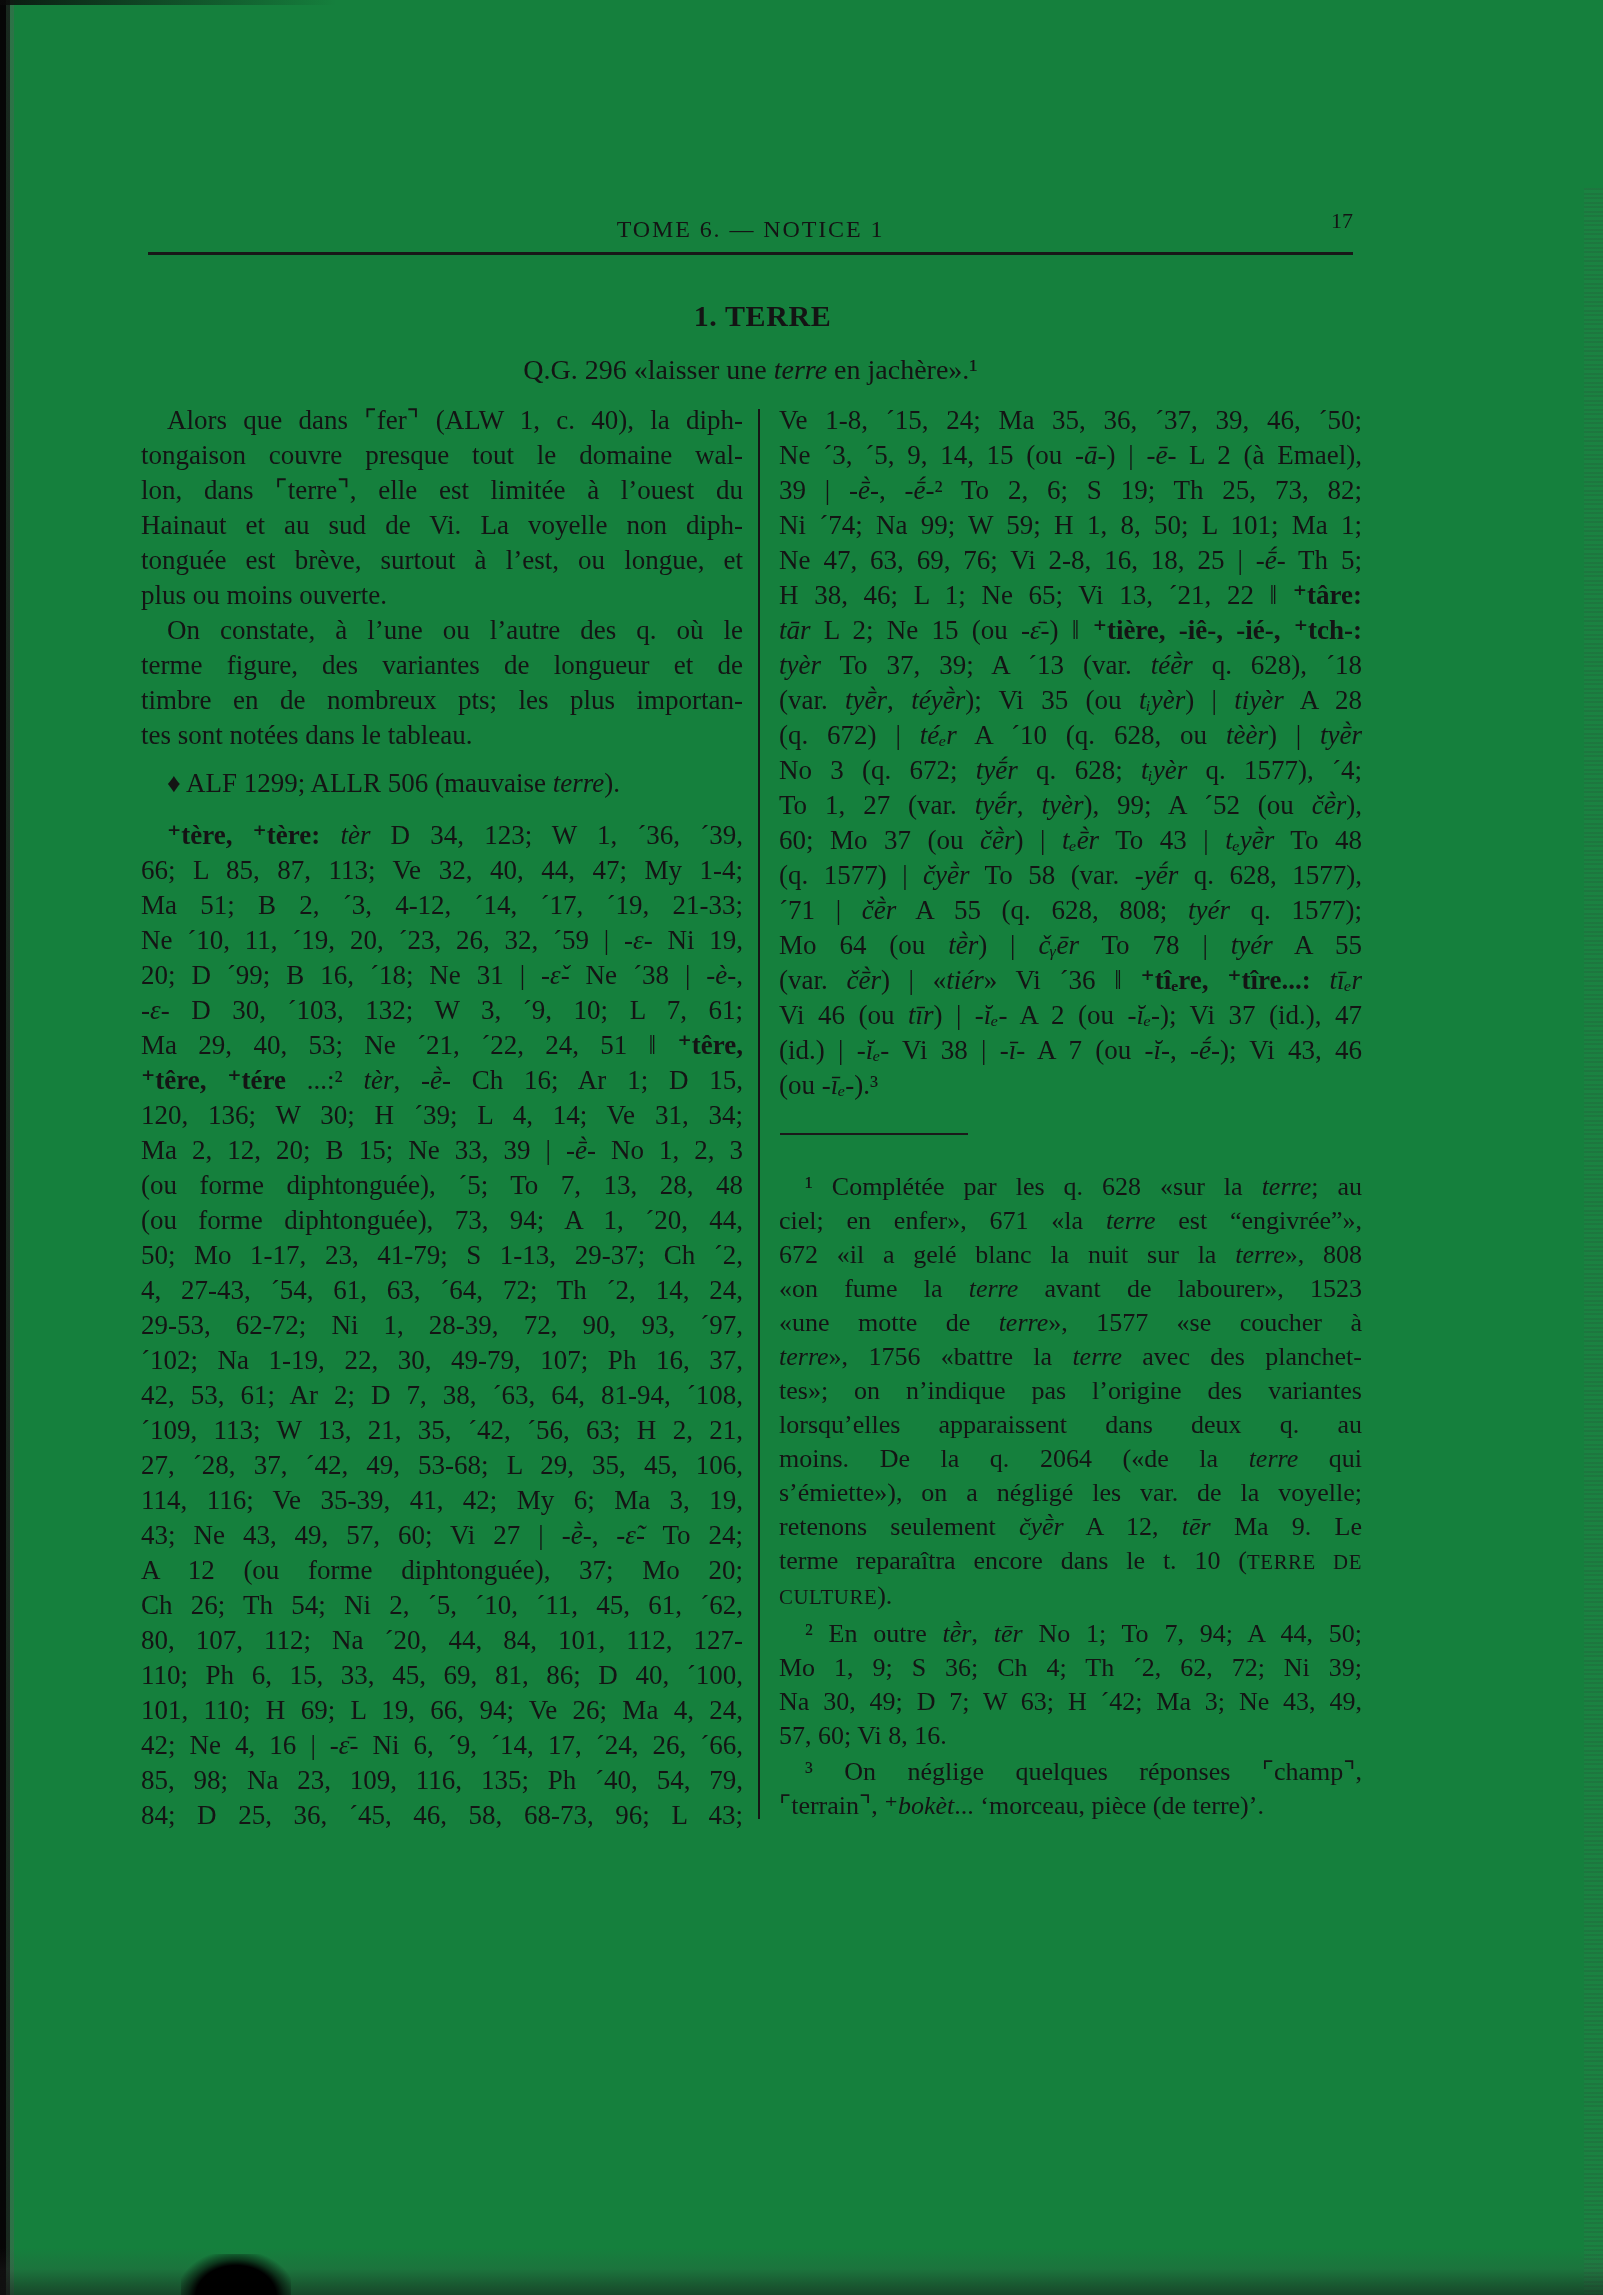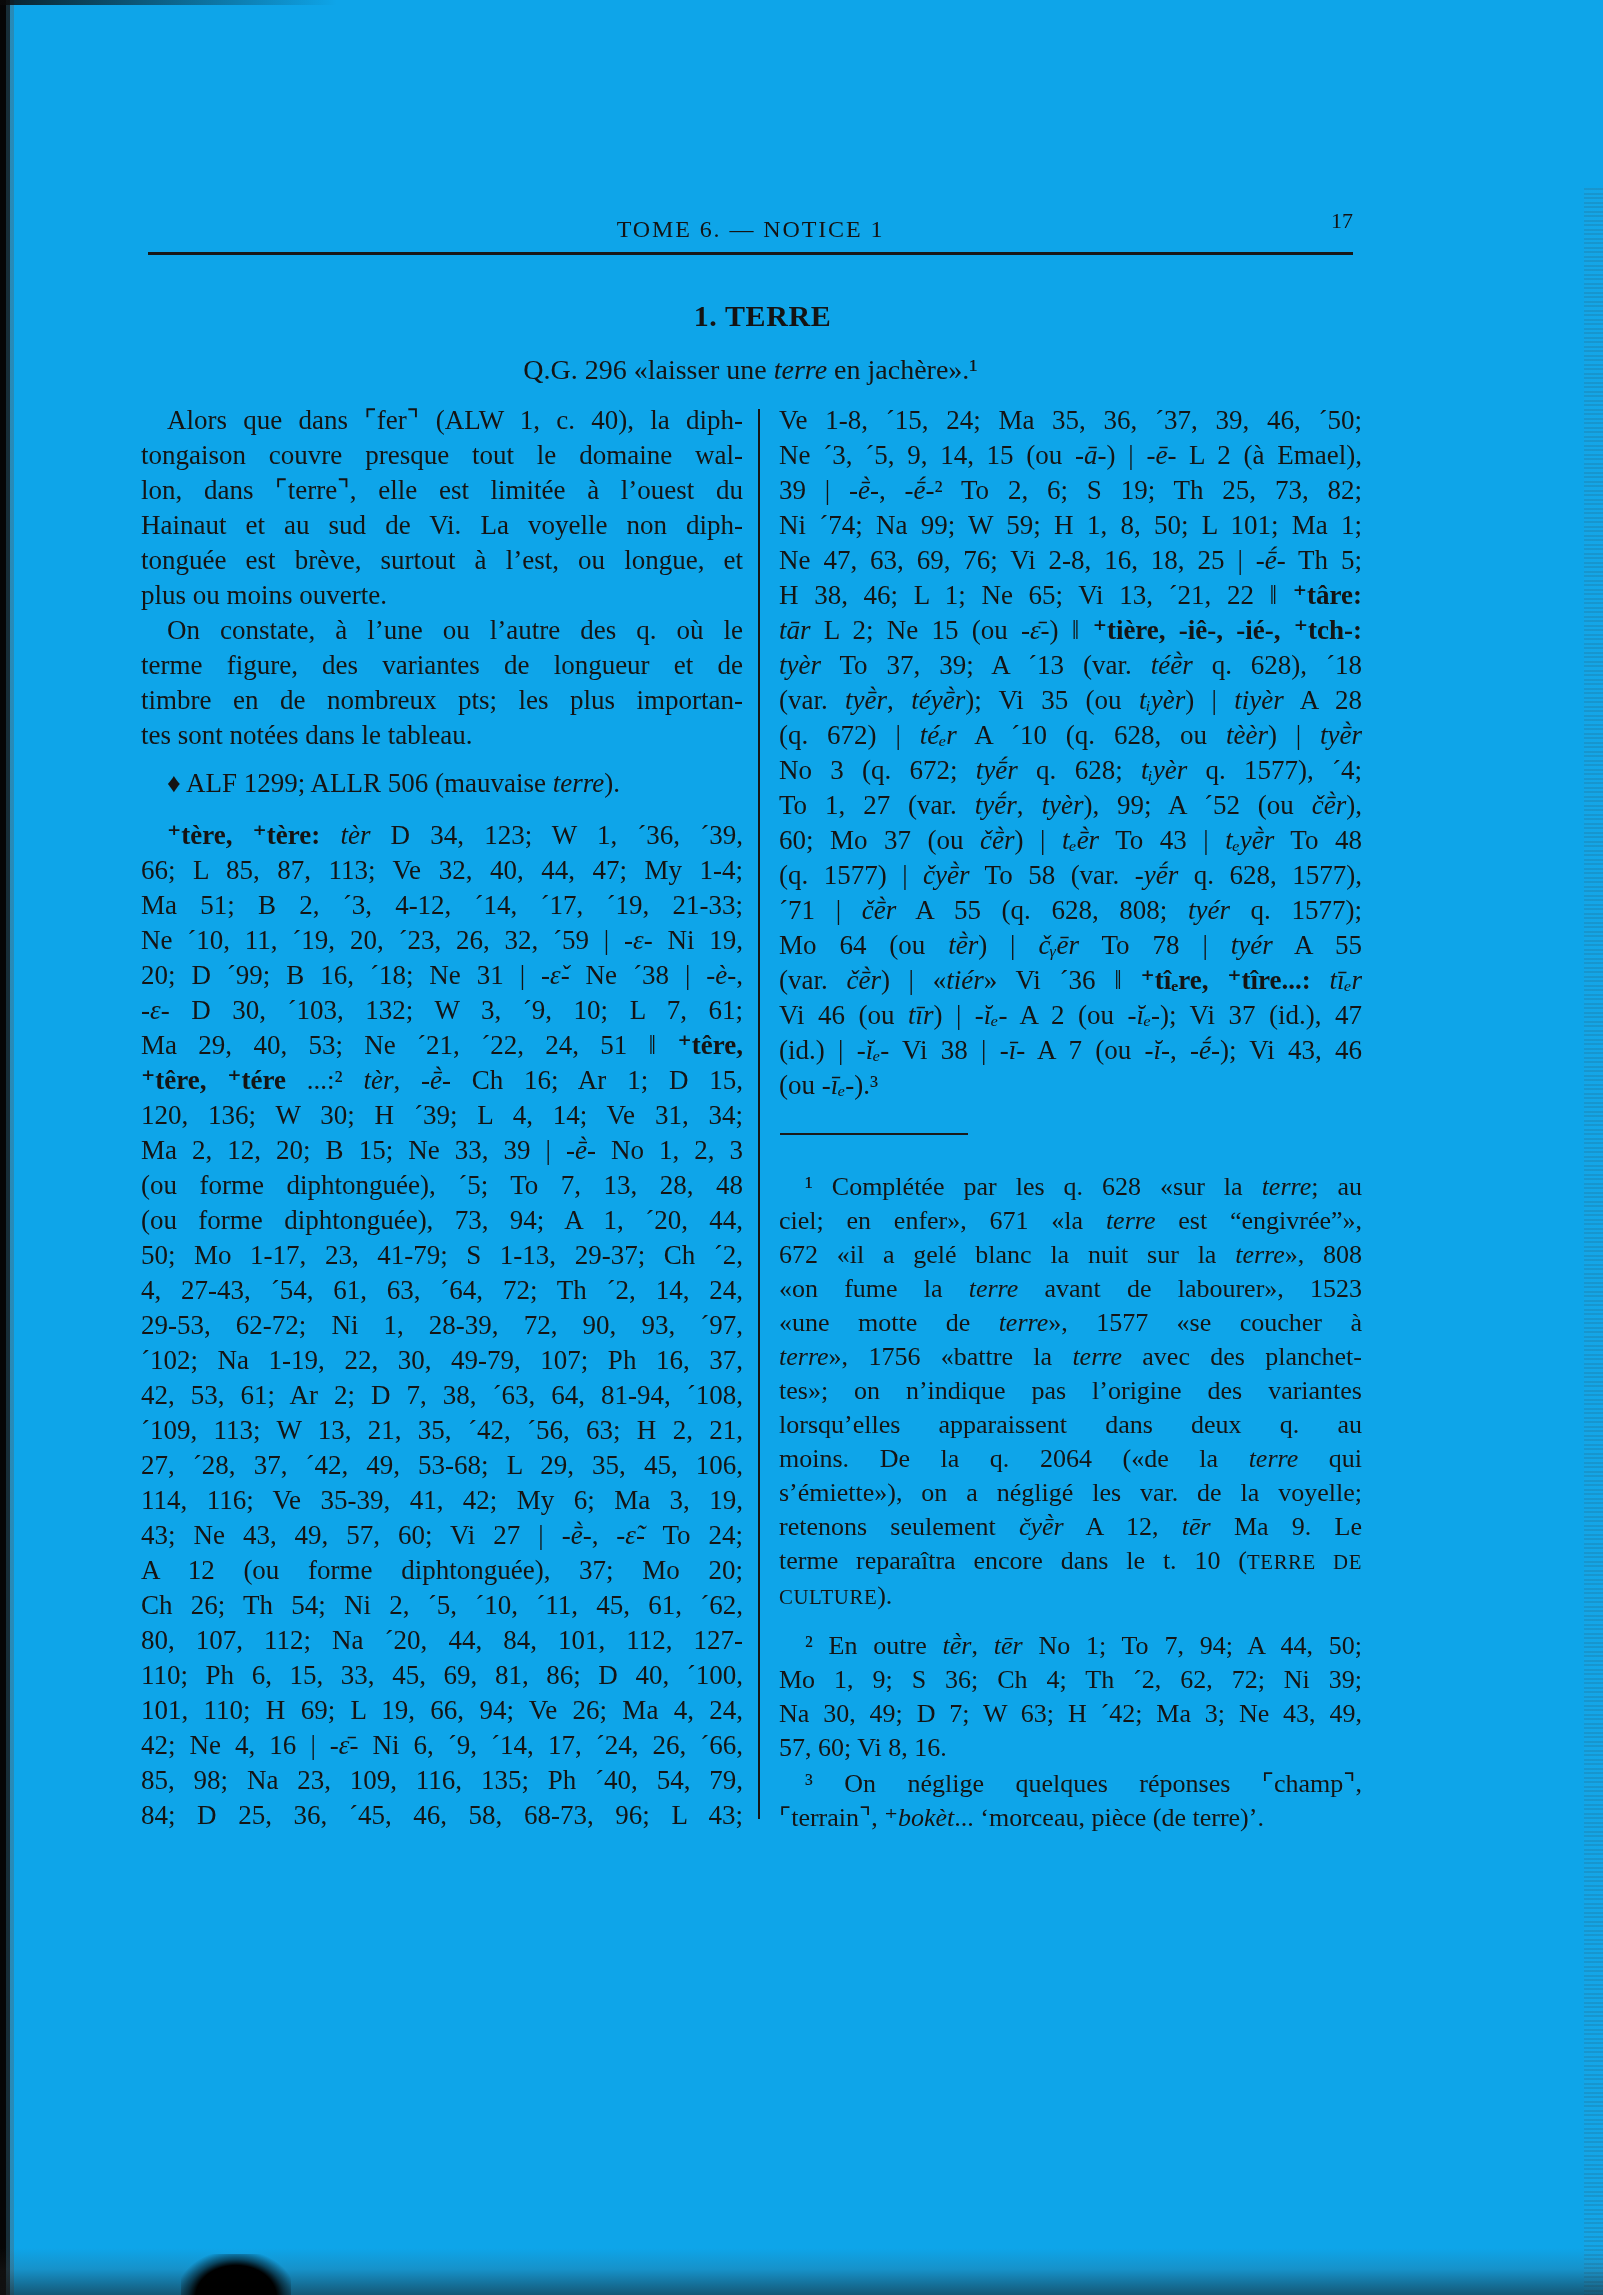--- a/index.html
+++ b/index.html
@@ -1,18 +1,18 @@
 <!DOCTYPE html>
 <html style="font-size:10.4px"><head>
 <meta charset="utf-8">
 <style>
   html,body{margin:0;padding:0;background:#e8e8e6;}
   .page{
     position:relative;width:1603px;height:2295px;margin:0 auto;
-    background:#0ea5e9;overflow:hidden;color:#141414;
+    background:#15803d;overflow:hidden;color:#141414;
     font-family:"Liberation Serif","DejaVu Serif","DejaVu Sans",serif;
   }
   
   .edge-left{position:absolute;left:0;top:0;width:17px;height:100%;
     background:linear-gradient(to right,#060606 0 5.8px,rgba(25,25,25,.85) 5.8px 9.7px,rgba(90,90,90,.35) 9.7px 13.6px,rgba(120,120,120,0) 13.6px);}
   .edge-top{position:absolute;left:0;top:0;width:337px;height:4.5px;
     background:linear-gradient(to right,rgba(10,10,10,.85),rgba(10,10,10,0));}
   .edge-right{position:absolute;right:0;top:188px;width:19.4px;height:2108px;opacity:.55;
     background:repeating-linear-gradient(0deg,rgba(70,70,70,.30) 0 1.9px,rgba(190,190,190,.06) 1.9px 4.5px);}
   .edge-bottom{position:absolute;left:0;bottom:0;width:100%;height:47px;
@@ -32,21 +32,21 @@
   .col-left{left:141px;width:602px;}
   .col-right{left:779px;width:583px;}
   .col-divider{position:absolute;left:758px;top:409px;width:1.9px;height:1410px;background:#161616;}
   .line{font-size:27px;line-height:35px;text-align:justify;text-align-last:justify;
     white-space:normal;}
   .block .line:last-child{text-align-last:left;}
   .block.cont .line:last-child{text-align-last:justify;}
   .block.indent .line:first-child{text-indent:26px;}
   .block.footnote .line{font-size:26px;line-height:34px;}
   [data-name="alf-ref"]{margin:13px 0 17px;}
-  [data-name="footnote-2"]{margin-top:15px;}
+  [data-name="footnote-2"]{margin-top:3px;}
   [data-name="footnote-3"]{margin-top:2.6px;}
   .fn-rule{width:188px;height:1.9px;background:#1a1a1a;margin:30px 0 35px 1.3px;}
   .sc{font-size:0.8em;letter-spacing:0.6px;}
   b{font-weight:bold;}
 </style>
 </head>
 <body>
 
 <div class="page" data-name="scanned-page">
   <div class="edge-left" data-name="scan-edge-left"></div>

